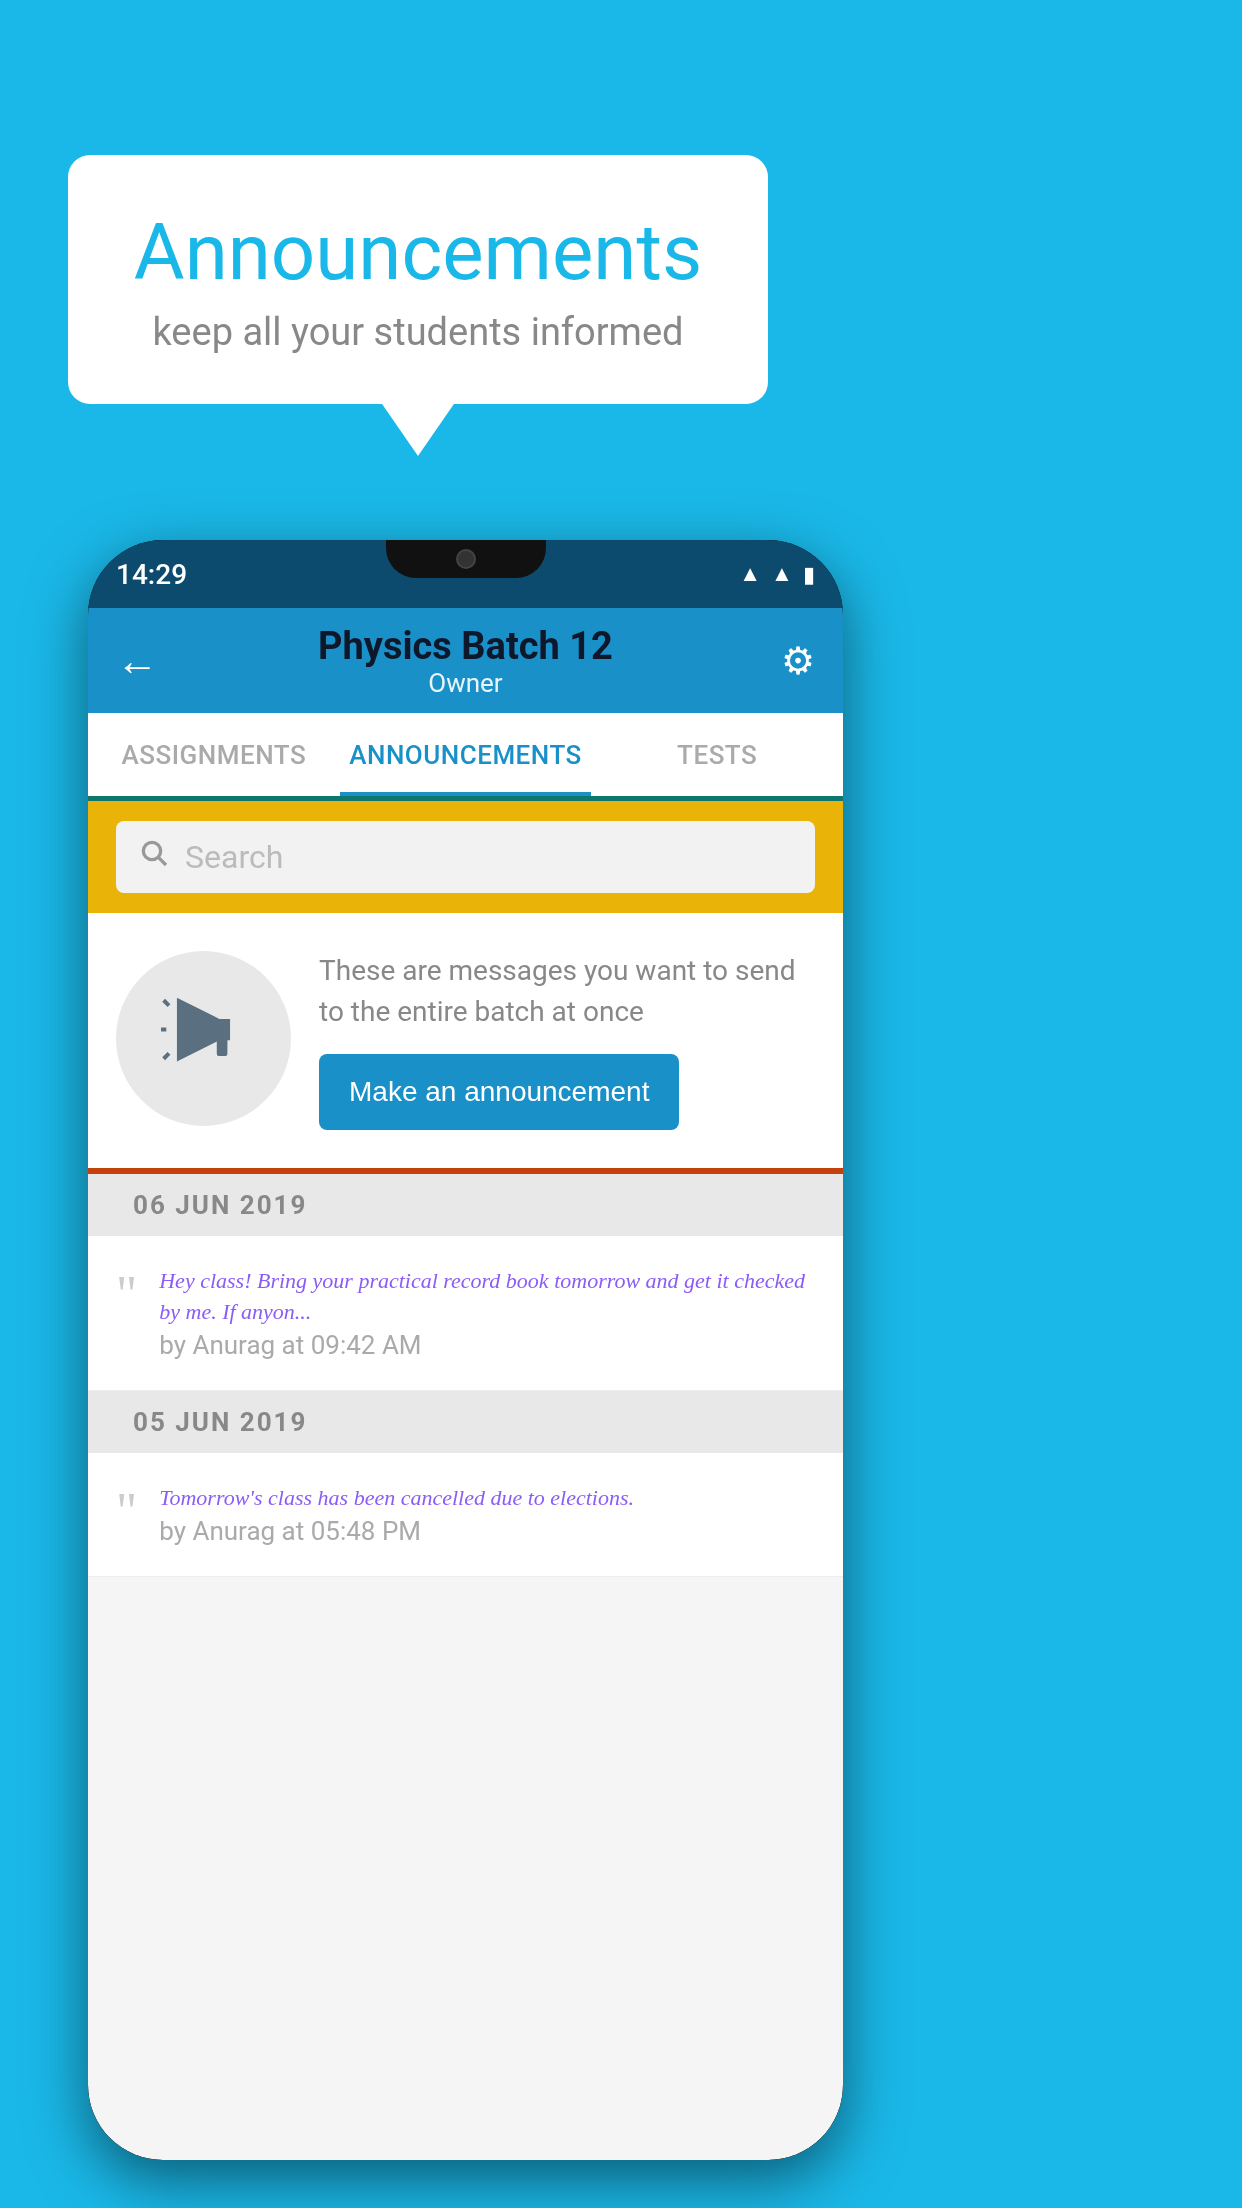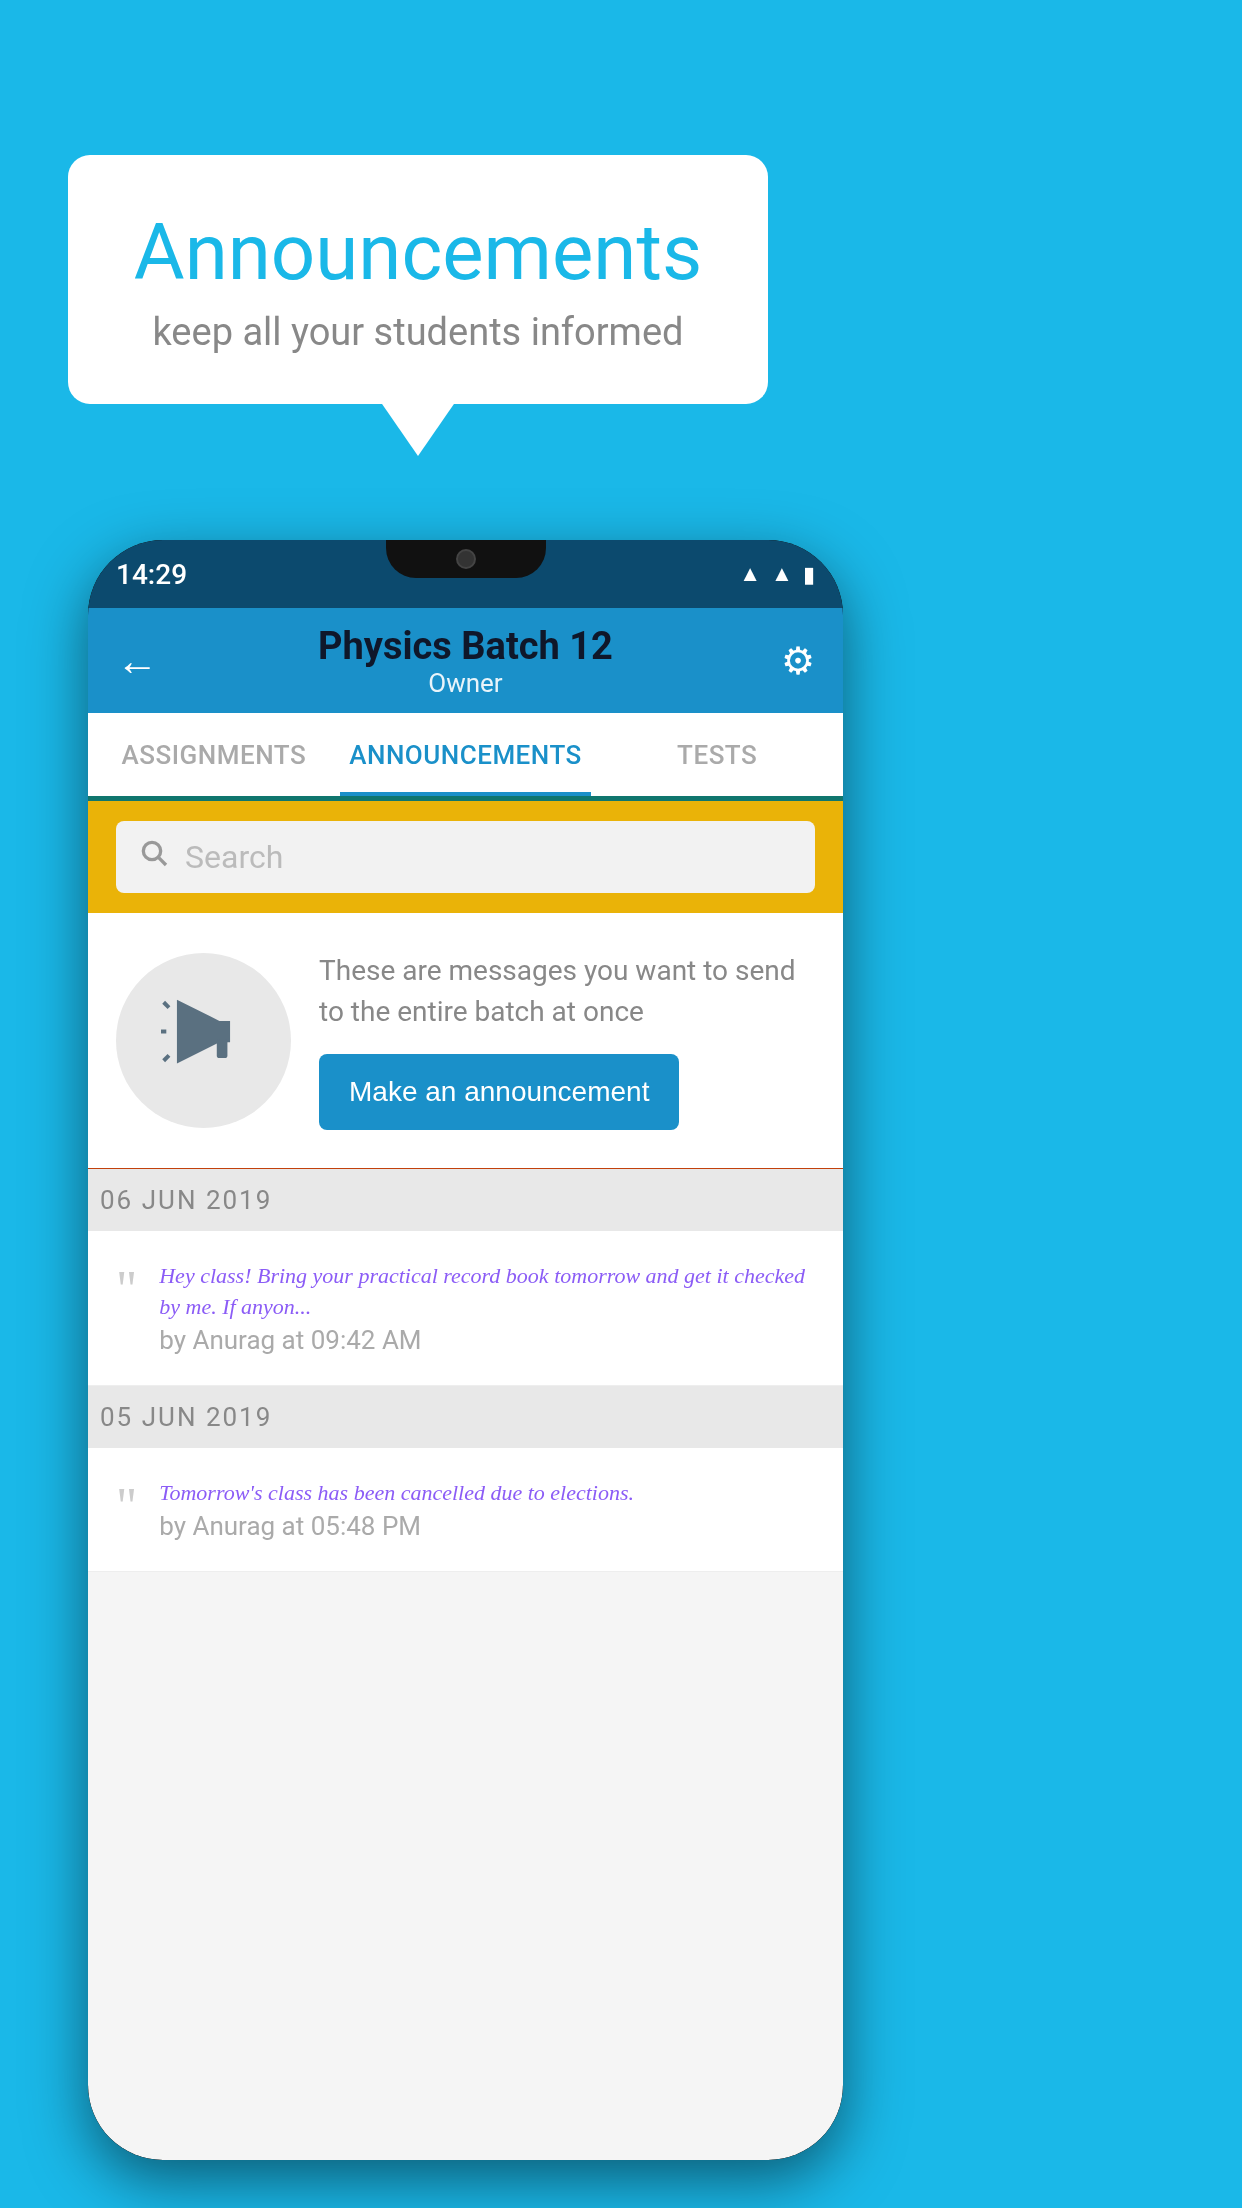--- a/index.html
+++ b/index.html
@@ -226,23 +226,22 @@
     .search-placeholder {
       color: #bbb;
       font-size: 32px;
     }
 
     
     .announcement-prompt {
       background: white;
       padding: 38px 28px;
       display: flex;
-      align-items: center;
       gap: 28px;
-      border-bottom: 1px solid #c2410c;
+      border-bottom: 6px solid #c2410c;
     }
 
     .announcement-icon-circle {
       width: 175px;
       height: 175px;
       min-width: 175px;
       background: #e8e8e8;
       border-radius: 50%;
       display: flex;
       align-items: center;
@@ -273,25 +272,25 @@
       border-radius: 8px;
       padding: 22px 30px;
       font-size: 28px;
       cursor: pointer;
       font-weight: 500;
     }
 
     
     .date-separator {
       background: #e8e8e8;
-      padding: 16px 12px;
+      padding: 16px 45px;
       color: #888;
       font-size: 26px;
       letter-spacing: 2px;
-      font-weight: 400;
+      font-weight: 700;
     }
 
     
     .announcement-item {
       background: white;
       padding: 30px 28px;
       display: flex;
       align-items: flex-start;
       gap: 22px;
       border-bottom: 1px solid #eee;

